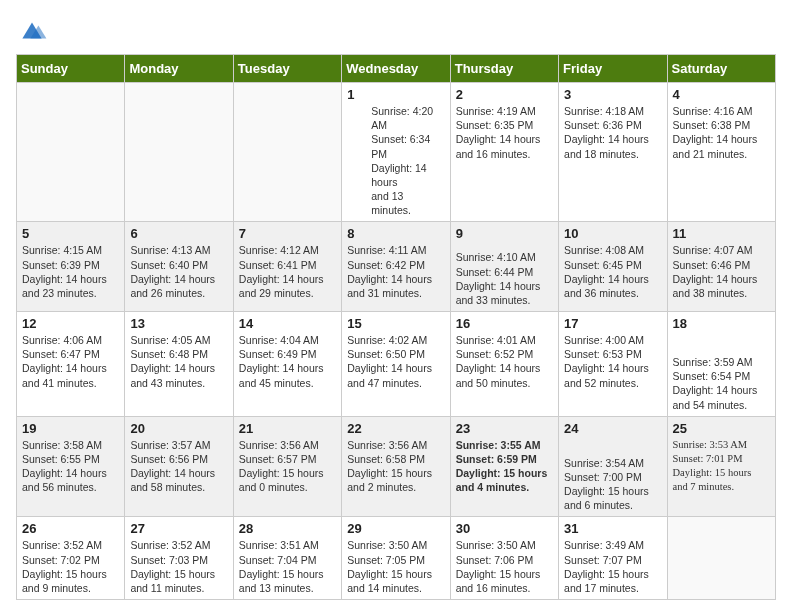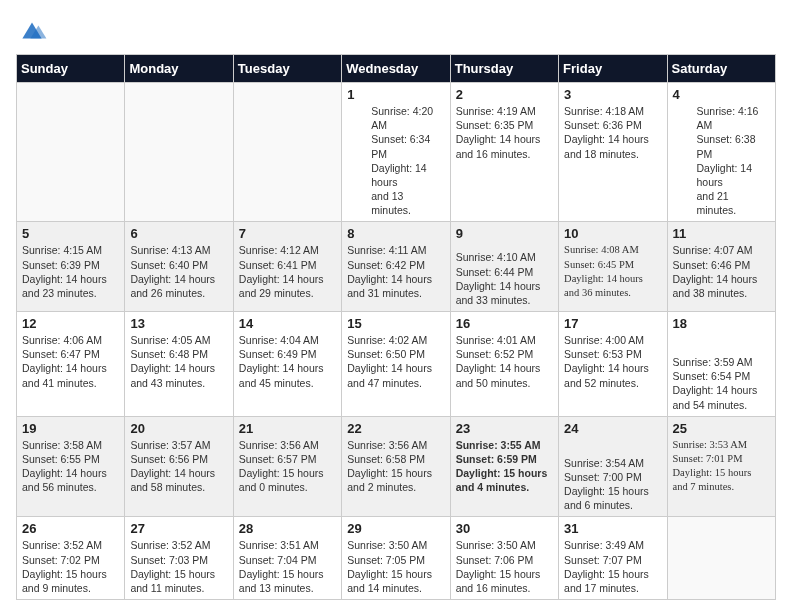--- a/index.html
+++ b/index.html
@@ -51,21 +51,21 @@
     .location {
       font-size: 15px;
       color: #555;
     }
     .calendar {
       width: 100%;
       border-collapse: collapse;
       font-size: 11px;
     }
     .calendar th {
-      background: #0f172a;
+      background: #4d7c0f;
       color: #fff;
       padding: 6px 4px;
       text-align: left;
       font-size: 13px;
       border: 1px solid #ccc;
     }
     .calendar td {
       border: 1px solid #ccc;
       vertical-align: top;
       padding: 4px 5px;
@@ -151,21 +151,21 @@
         </td>
         <td>
           <div class="day-number">3</div>
           <div class="day-content" style="white-space: pre-line;">Sunrise: 4:18 AM
 Sunset: 6:36 PM
 Daylight: 14 hours
 and 18 minutes.</div>
         </td>
         <td>
           <div class="day-number">4</div>
-          <div class="day-content" style="white-space: pre-line; margin-left: 24px;">Sunrise: 4:16 AM
+          <div class="day-content" style="white-space: pre-line;">Sunrise: 4:16 AM
 Sunset: 6:38 PM
 Daylight: 14 hours
 and 21 minutes.</div>
         </td>
       </tr>
       <tr>
         <td>
           <div class="day-number">5</div>
           <div class="day-content" style="white-space: pre-line;">Sunrise: 4:15 AM
 Sunset: 6:39 PM
@@ -195,21 +195,21 @@
         </td>
         <td>
           <div class="day-number">9</div>
           <div class="day-content" style="white-space: pre-line; margin-top: 9px;">Sunrise: 4:10 AM
 Sunset: 6:44 PM
 Daylight: 14 hours
 and 33 minutes.</div>
         </td>
         <td>
           <div class="day-number">10</div>
-          <div class="day-content" style="white-space: pre-line; font-family: Liberation Serif, serif;">Sunrise: 4:08 AM
+          <div class="day-content" style="white-space: pre-line;">Sunrise: 4:08 AM
 Sunset: 6:45 PM
 Daylight: 14 hours
 and 36 minutes.</div>
         </td>
         <td>
           <div class="day-number">11</div>
           <div class="day-content" style="white-space: pre-line;">Sunrise: 4:07 AM
 Sunset: 6:46 PM
 Daylight: 14 hours
 and 38 minutes.</div>

